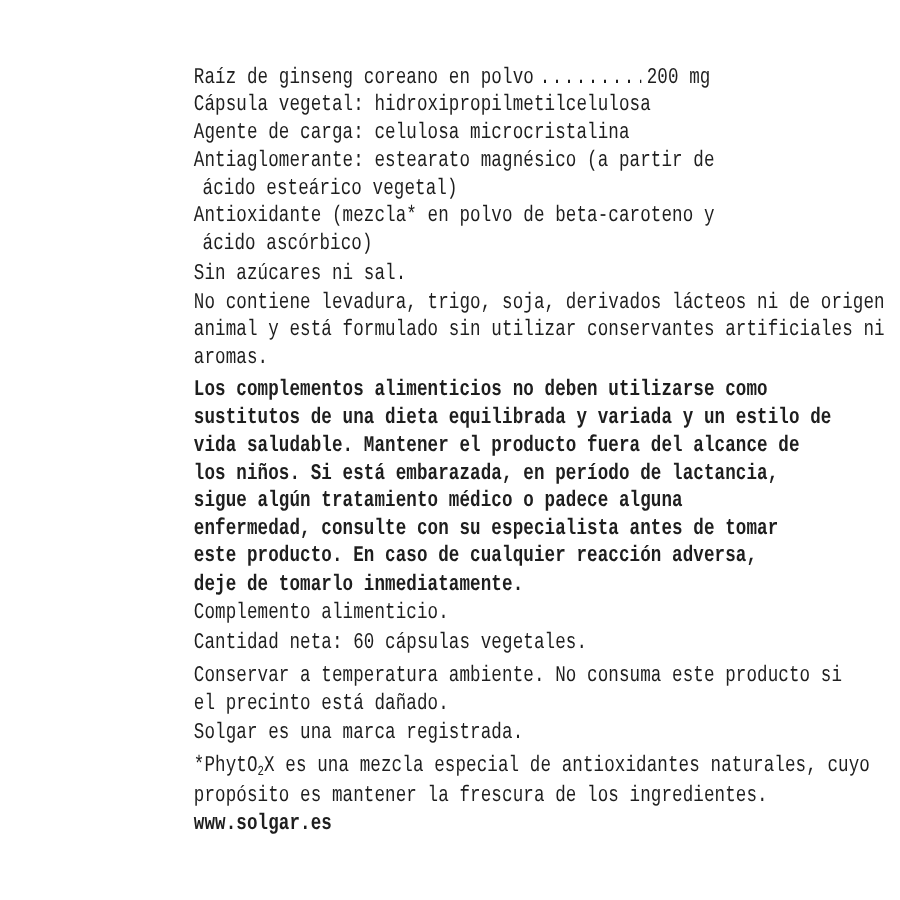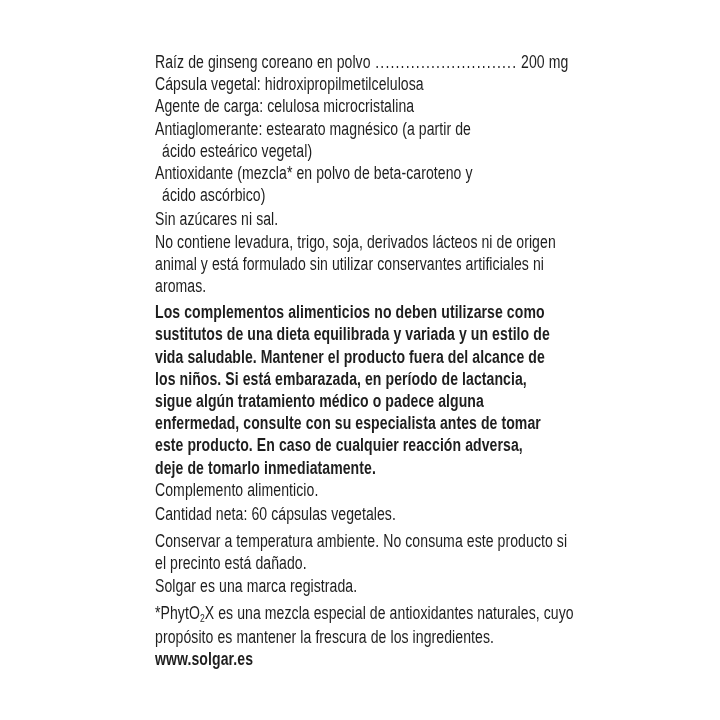--- a/index.html
+++ b/index.html
@@ -6,21 +6,21 @@
     margin: 0;
     padding: 0;
     background: #ffffff;
   }
   .page {
     position: relative;
     width: 720px;
     height: 720px;
     background: #ffffff;
     overflow: hidden;
-    font-family: Liberation Sans, sans-serif;
+    font-family: Liberation Mono, monospace;
     color: #1e1e1e;
   }
   .text-block {
     position: absolute;
     left: 155px;
     top: 51px;
     width: 530px;
     transform: scaleX(0.78);
     transform-origin: 0 0;
     font-size: 18px;

